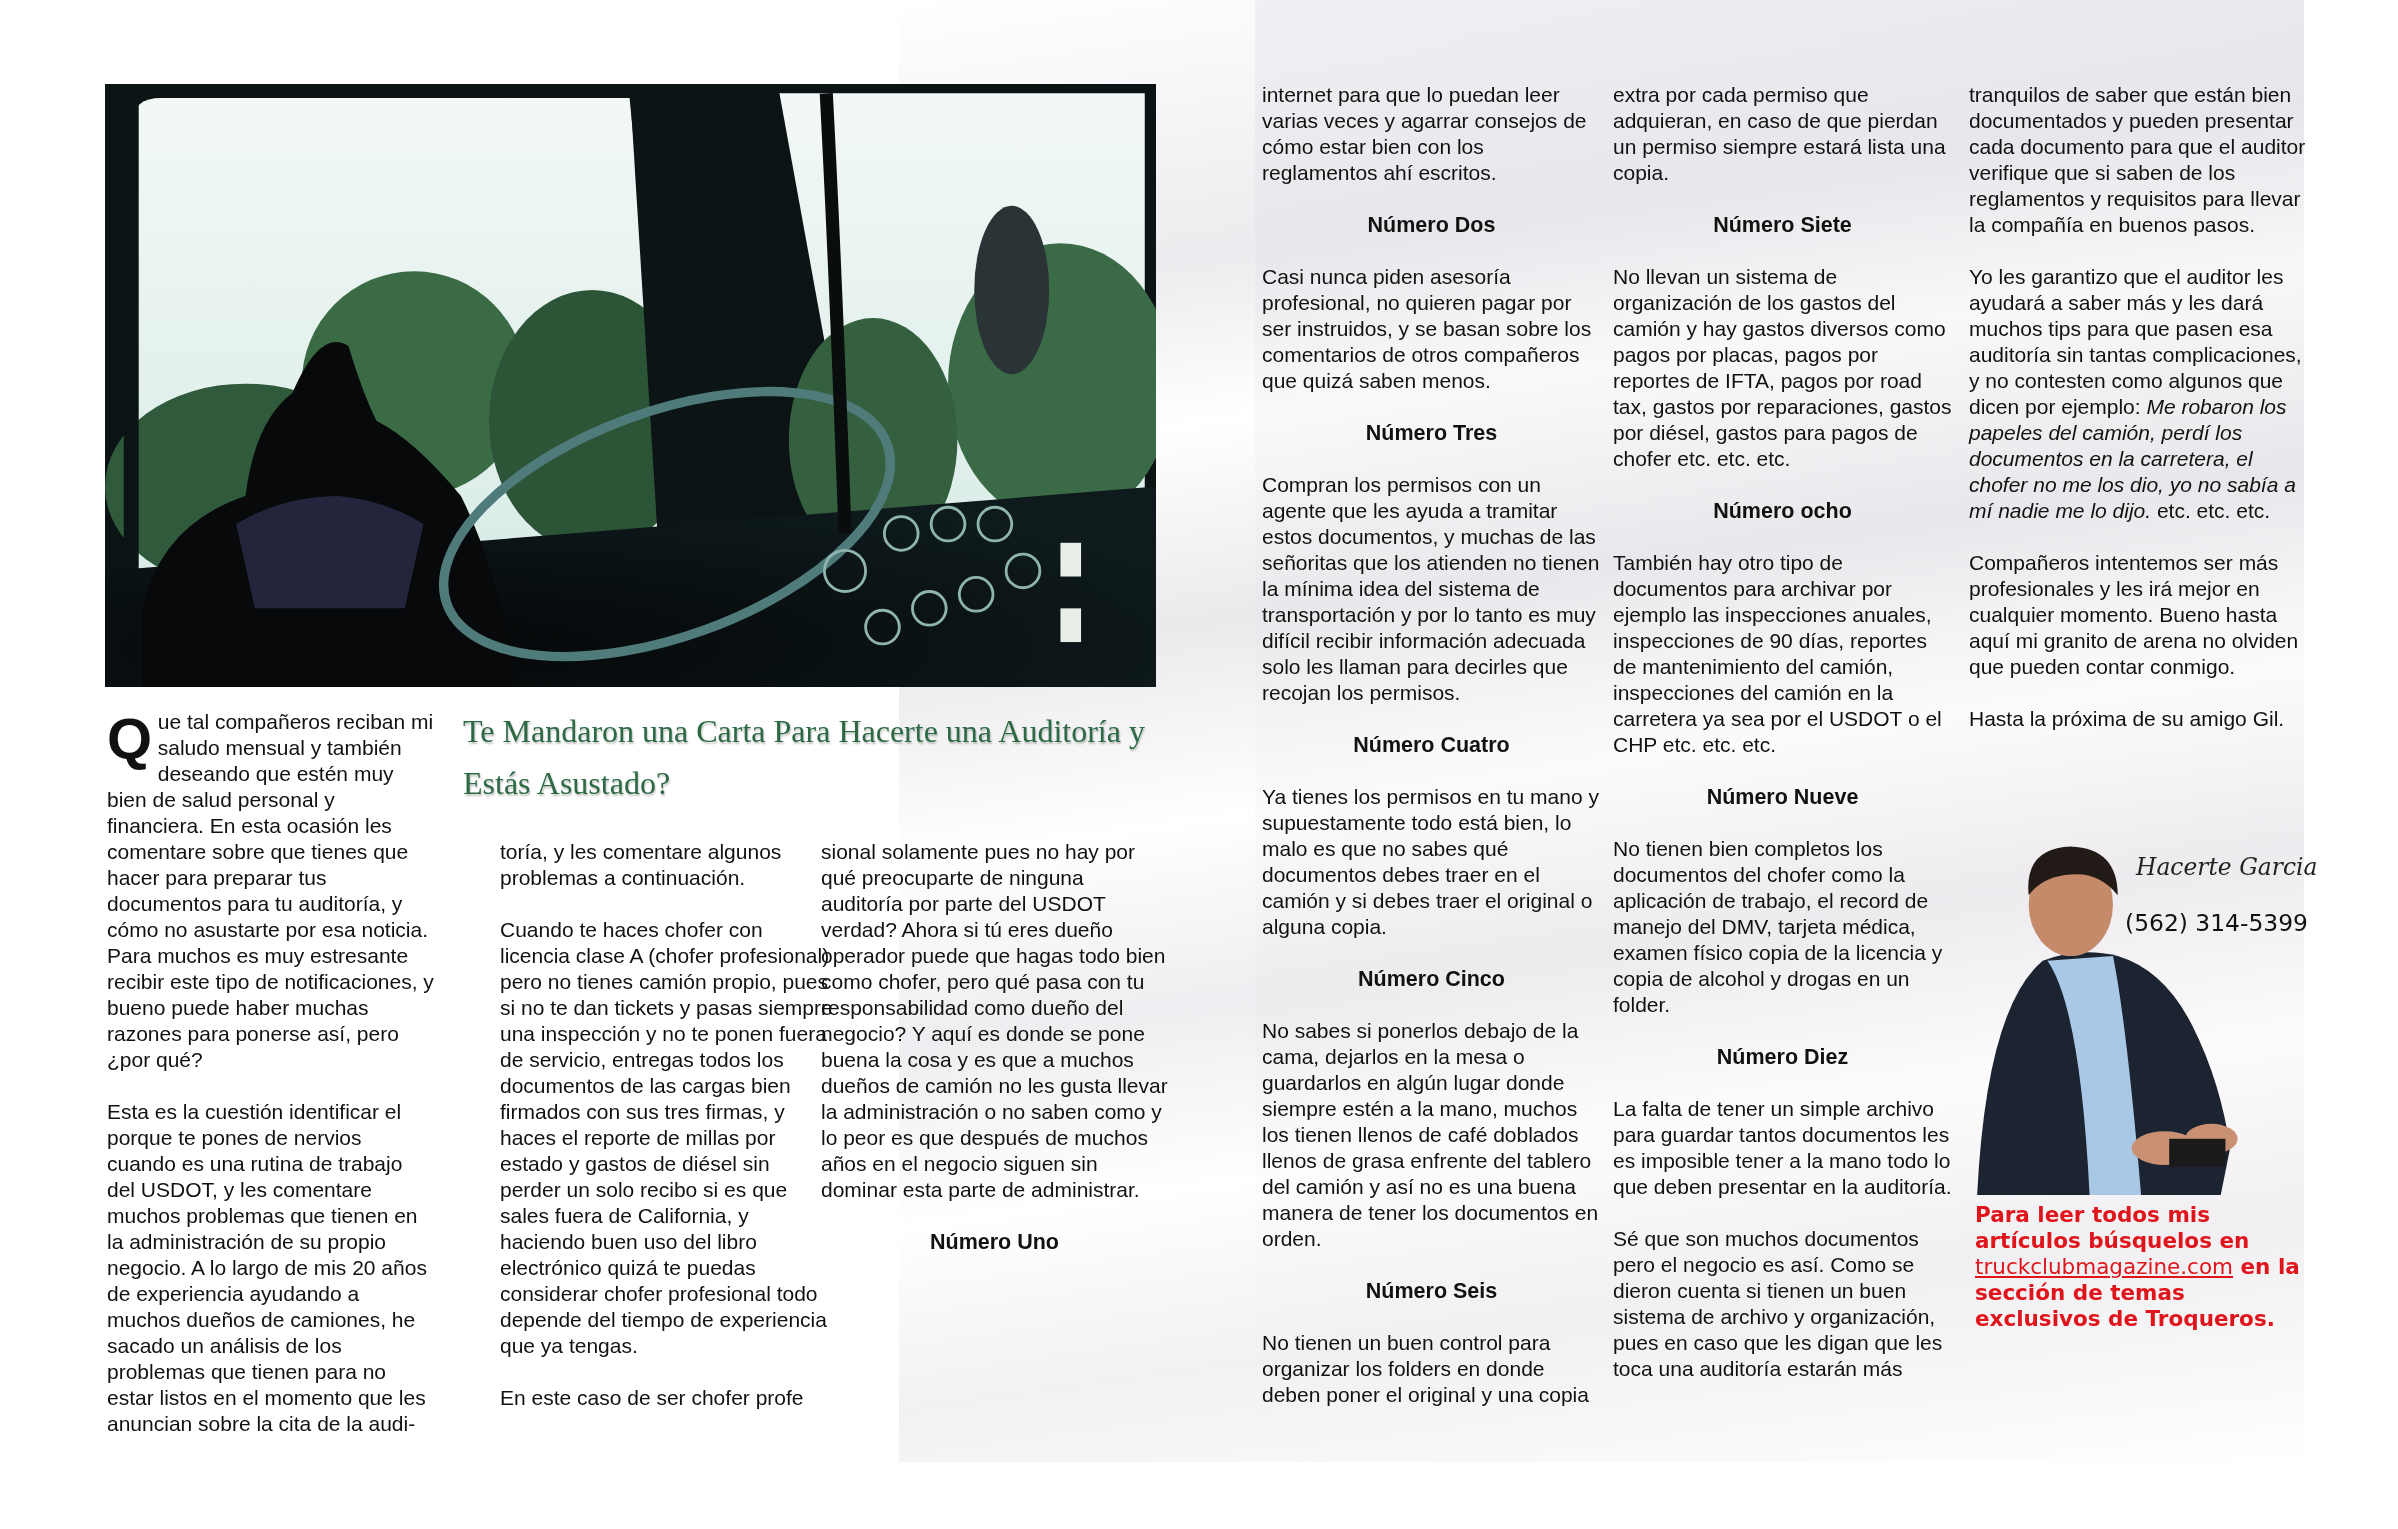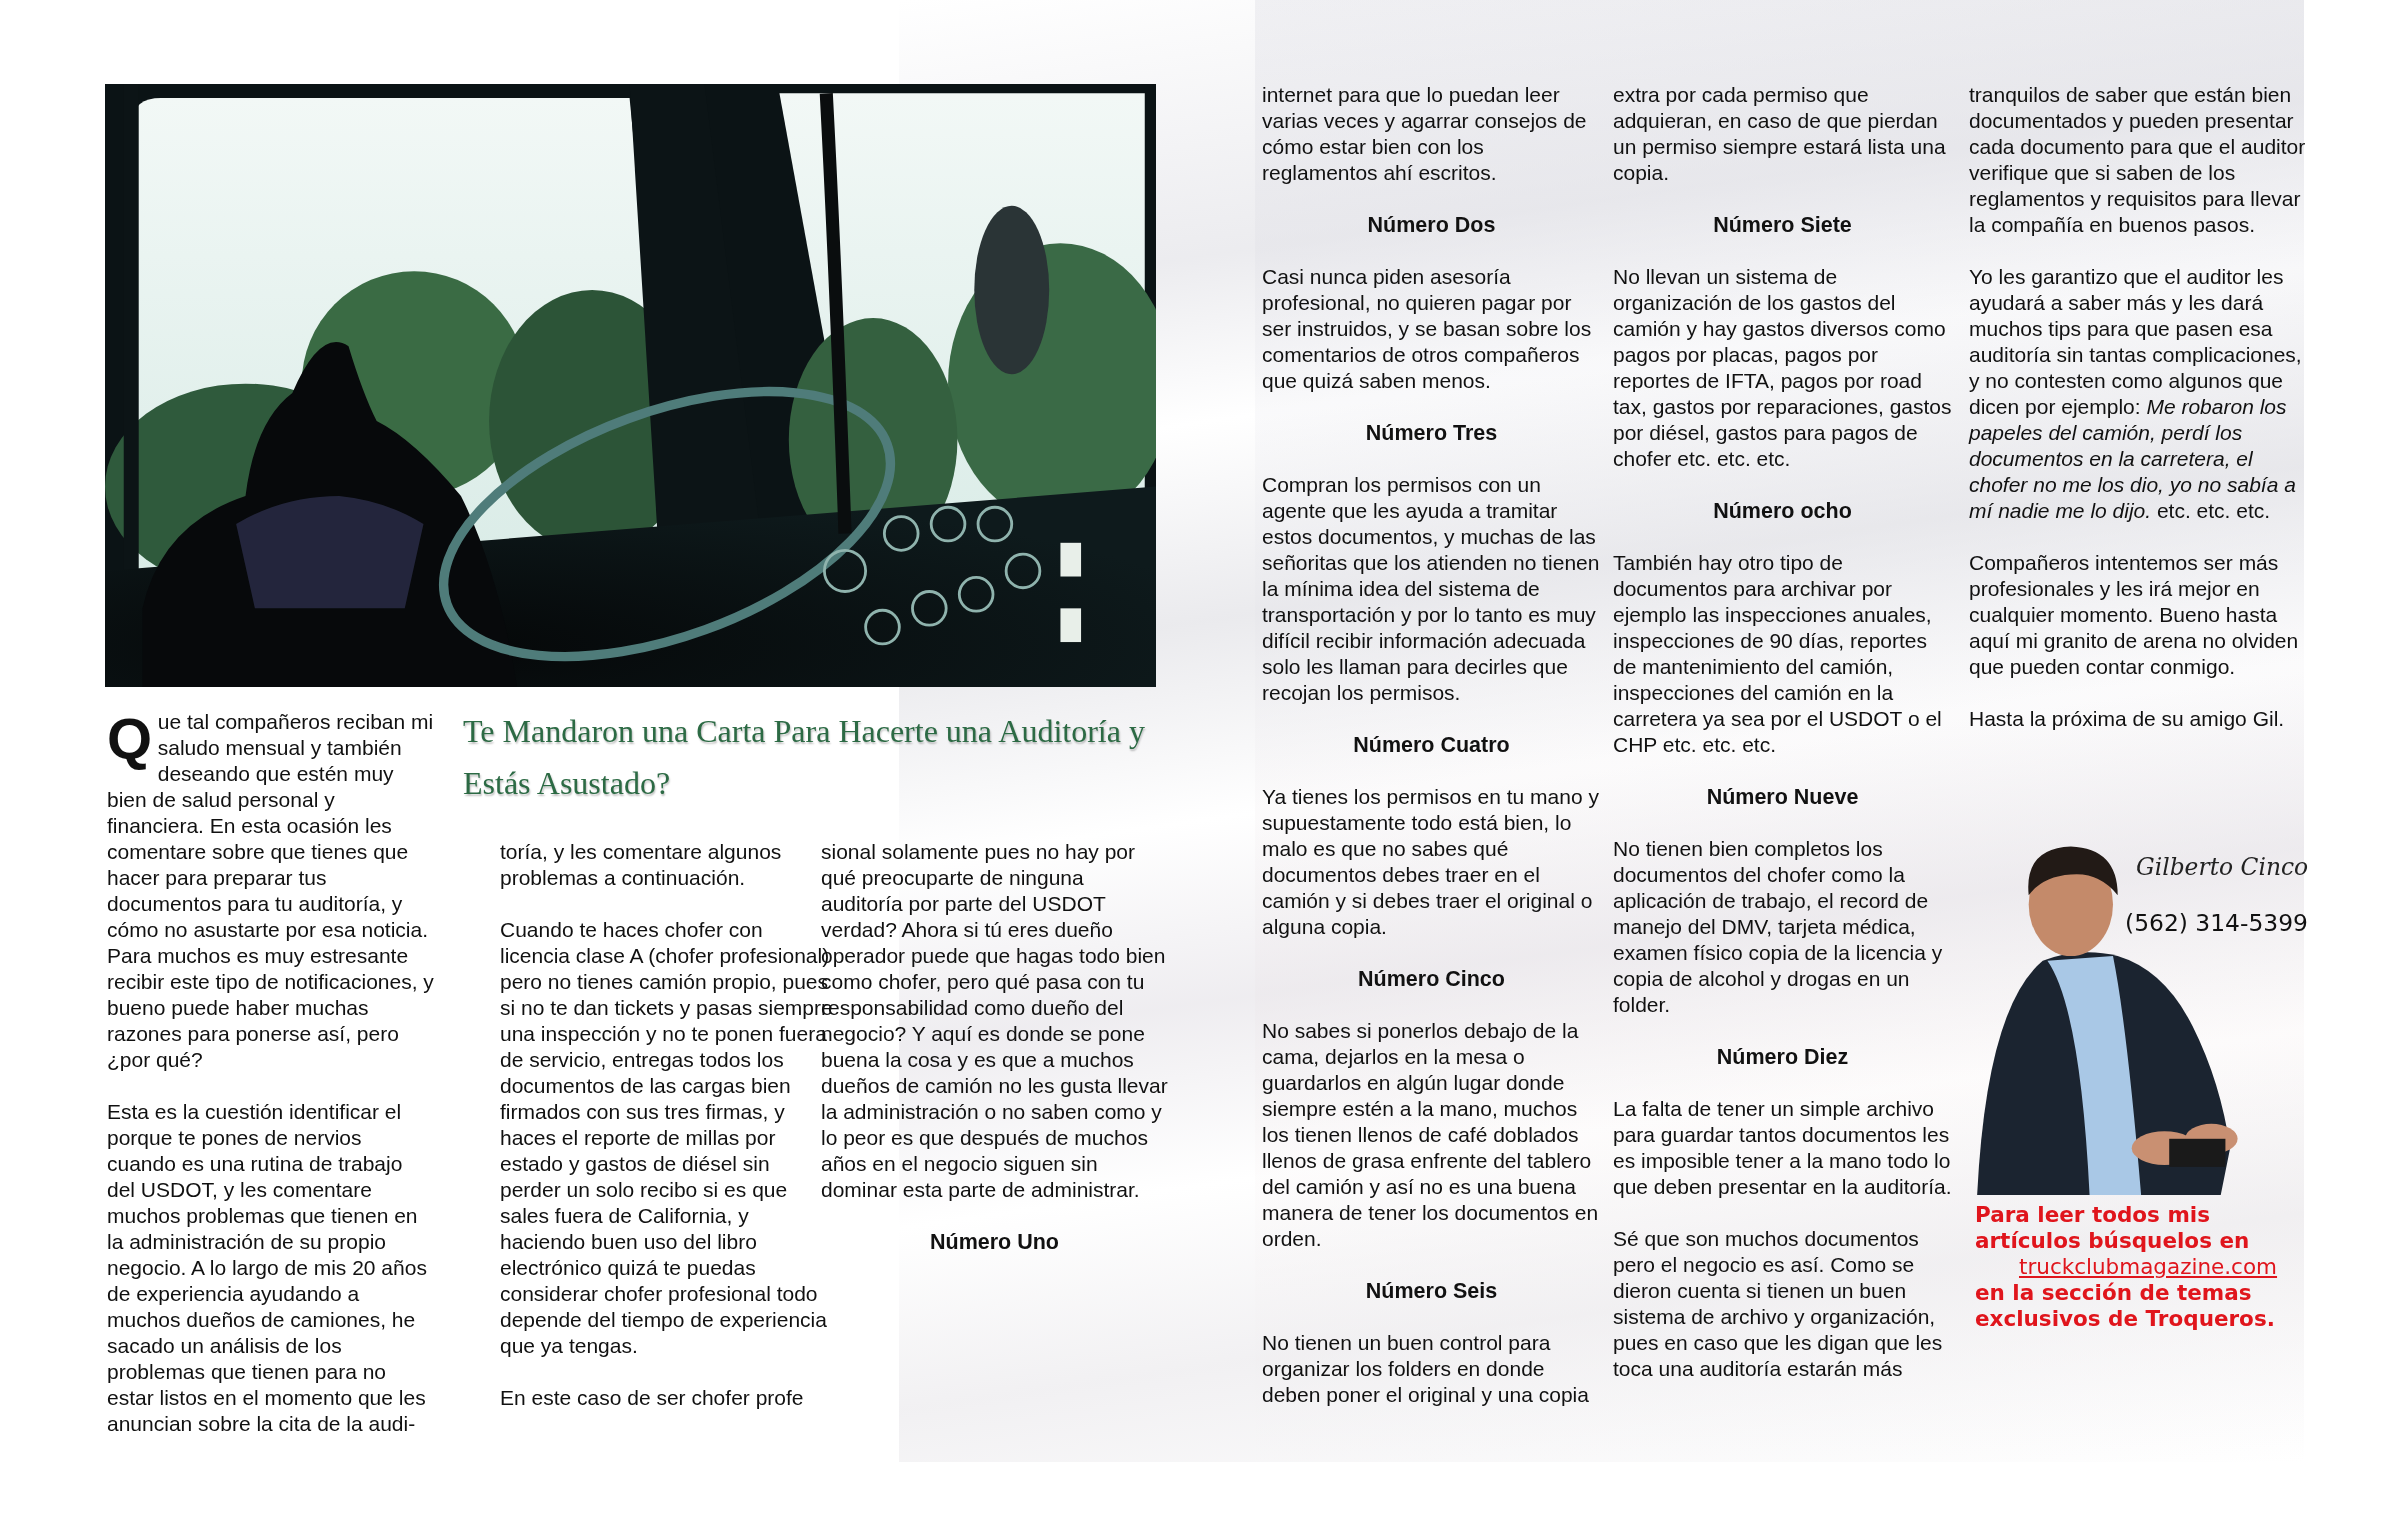--- a/index.html
+++ b/index.html
@@ -43,21 +43,21 @@
   .author-photo svg { width:100%; height:100%; display:block; }
   .sig {
     position:absolute; left:2136px; top:853px; font-family:"DejaVu Serif", serif; font-style:italic;
     font-size:23.4px; color:#222;
   }
   .phone { position:absolute; left:2125px; top:888px; font-size:23.4px; color:#111; font-family:"DejaVu Sans", sans-serif;margin-top:21px; }
   .promo {
     position:absolute; left:1975px; top:1202px; width:337px; color:#e0151c;
     font-size:21.5px; line-height:26px; font-weight:bold; font-family:"DejaVu Sans", sans-serif;
   }
-  .promo a { color:#e0151c; font-weight:normal; text-decoration:underline;margin-left:44px; }
+  .promo a { color:#e0151c; font-weight:normal; text-decoration:underline; }
   em { font-style:italic; }
 </style>
 </head>
 <body>
 
 <div class="bg-wash2"></div>
 <div class="bg-wash"></div>
 <div class="wash-edge"></div>
 
 <div class="photo">
@@ -173,19 +173,19 @@
     <path d="M75 130 Q110 180 120 380 L175 380 Q160 200 145 125 Z" fill="#a9c8e6"></path>
 
     <ellipse cx="200" cy="330" rx="35" ry="18" fill="#c99072"></ellipse>
     <ellipse cx="250" cy="320" rx="28" ry="16" fill="#c99072"></ellipse>
     <rect x="205" y="320" width="60" height="30" fill="#1a1a1a"></rect>
 
     <ellipse cx="100" cy="70" rx="45" ry="55" fill="#c48a6a"></ellipse>
     <path d="M55 60 Q50 10 100 8 Q150 10 150 60 Q130 35 100 38 Q70 40 55 60 Z" fill="#221a16"></path>
   </svg>
 </div>
-<div class="sig">Gilberto Cinco</div>
+<div class="sig">Hacerte Garcia</div>
 <div class="phone">(562) 314-5399</div>
 
 <div class="promo">
   <span>Para leer todos mis artículos búsquelos en </span><a>truckclubmagazine.com</a><span> en la sección de temas exclusivos de Troqueros.</span>
 </div>
 
 
 </body></html>

